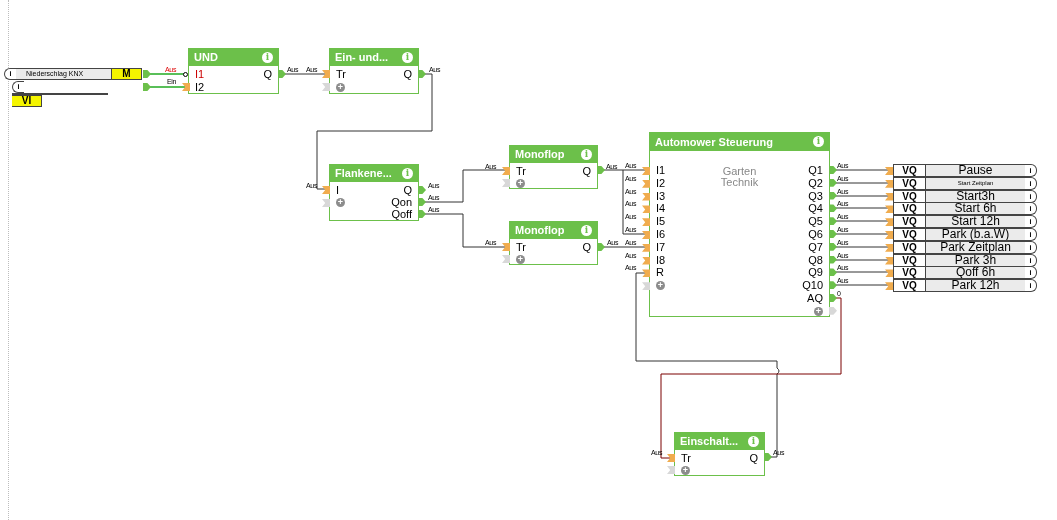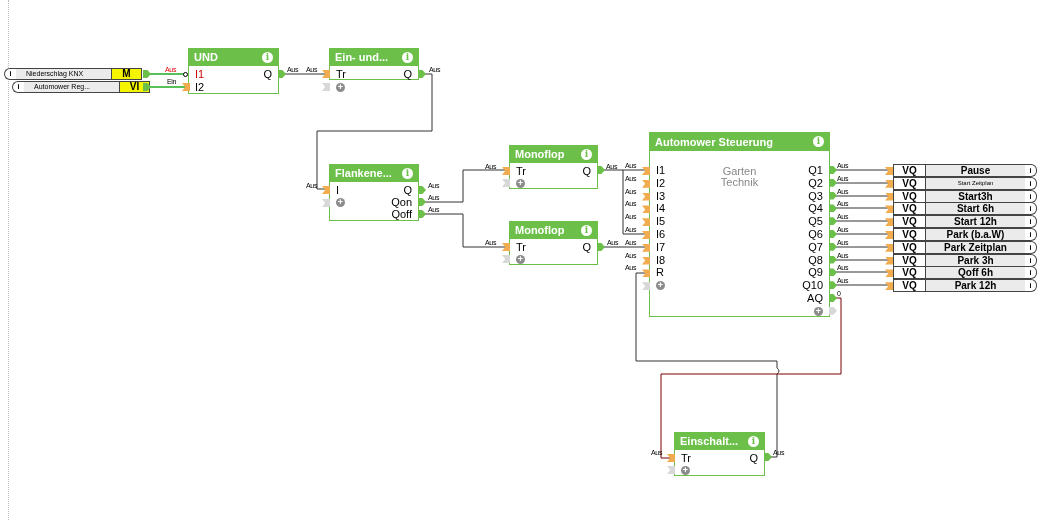--- a/index.html
+++ b/index.html
@@ -63,21 +63,21 @@
     font-size: 10px; line-height: 10px; text-align: center; font-weight: bold;
   }
   
   .output-entry { position: absolute; height: 13px; display: flex; align-items: stretch; left: 893px; }
   .output-entry .type {
     width: 32px; background: #fff; border: 1px solid #444; border-right: none;
     font-size: 10px; line-height: 11px; text-align: center; font-weight: bold;
   }
   .output-entry .name {
     width: 100px; background: #ebebeb; border: 1px solid #444; border-right: none;
-    font-size: 10px; line-height: 11px; text-align: center; font-weight: bold; white-space: nowrap; overflow: hidden;
+    font-size: 12px; line-height: 11px; text-align: center; font-weight: normal; white-space: nowrap; overflow: hidden;
   }
   .output-entry .name.small { font-size: 6px; font-weight: normal; }
   .output-entry .cap {
     width: 12px; border: 1px solid #444; border-left: none; border-radius: 0 6px 6px 0; background: #fff;
     font-size: 7px; line-height: 11px; text-align: center; font-weight: bold;
   }
   .subtitle-bar {
     background: #ebebeb; font-size: 11px; text-align: center; height: 14px; line-height: 14px;
   }
   .center-text { position: absolute; left: 0; right: 0; text-align: center; font-size: 11px; color: #888; line-height: 11px; }
@@ -122,42 +122,42 @@
     <path d="M833 285 H889"></path>
   </g>
 </svg>
 
 <div class="input-entry" style="left:4px; top:68px;">
   <div class="cap">i</div>
   <div class="name">Niederschlag KNX</div>
   <div class="type">M</div>
 </div>
 <div class="out-dot" style="left:143px; top:70px;"></div>
-<div class="input-entry" style="left:12px; top:81px;">
+<div class="input-entry" style="left:12px; top:81px;flex-direction:column;">
   <div class="cap">i</div>
   <div class="name">Automower  Reg...</div>
   <div class="type">VI</div>
 </div>
 <div class="out-dot" style="left:143px; top:83px;"></div>
 
 <span class="wire-label red" style="left:165px; top:66px;">Aus</span>
 <span class="wire-label" style="left:167px; top:78px;">Ein</span>
 
 <div class="block" style="left:188px; top:48px; width:91px; height:46px;">
   <div class="block-head"><span>UND</span><span class="info-icon">i</span></div>
   <div class="port-row port-left" style="top:19px; color:#c00;">I1</div>
   <div class="port-row port-left" style="top:32px;">I2</div>
   <div class="port-row port-right" style="top:19px;">Q</div>
 </div>
 <div class="bubble-inv" style="left:183px; top:72px;"></div>
 <div class="in-tab" style="left:182px; top:83px;"></div>
 <div class="out-dot" style="left:278px; top:70px;"></div>
 <span class="wire-label" style="left:287px; top:66px;">Aus</span>
 
-<div class="block" style="left:329px; top:48px; width:90px; height:32px;">
+<div class="block" style="left:329px; top:48px; width:90px; height:46px;">
   <div class="block-head"><span>Ein- und...</span><span class="info-icon">i</span></div>
   <div class="port-row port-left" style="top:19px;">Tr</div>
   <div class="port-row port-right" style="top:19px;">Q</div>
   <div class="plus-icon" style="left:6px; top:34px;">+</div>
 </div>
 <span class="wire-label" style="left:306px; top:66px;">Aus</span>
 <div class="in-tab" style="left:322px; top:70px;"></div>
 <div class="in-tab empty" style="left:322px; top:83px;"></div>
 <div class="out-dot" style="left:418px; top:70px;"></div>
 <span class="wire-label" style="left:429px; top:66px;">Aus</span>

